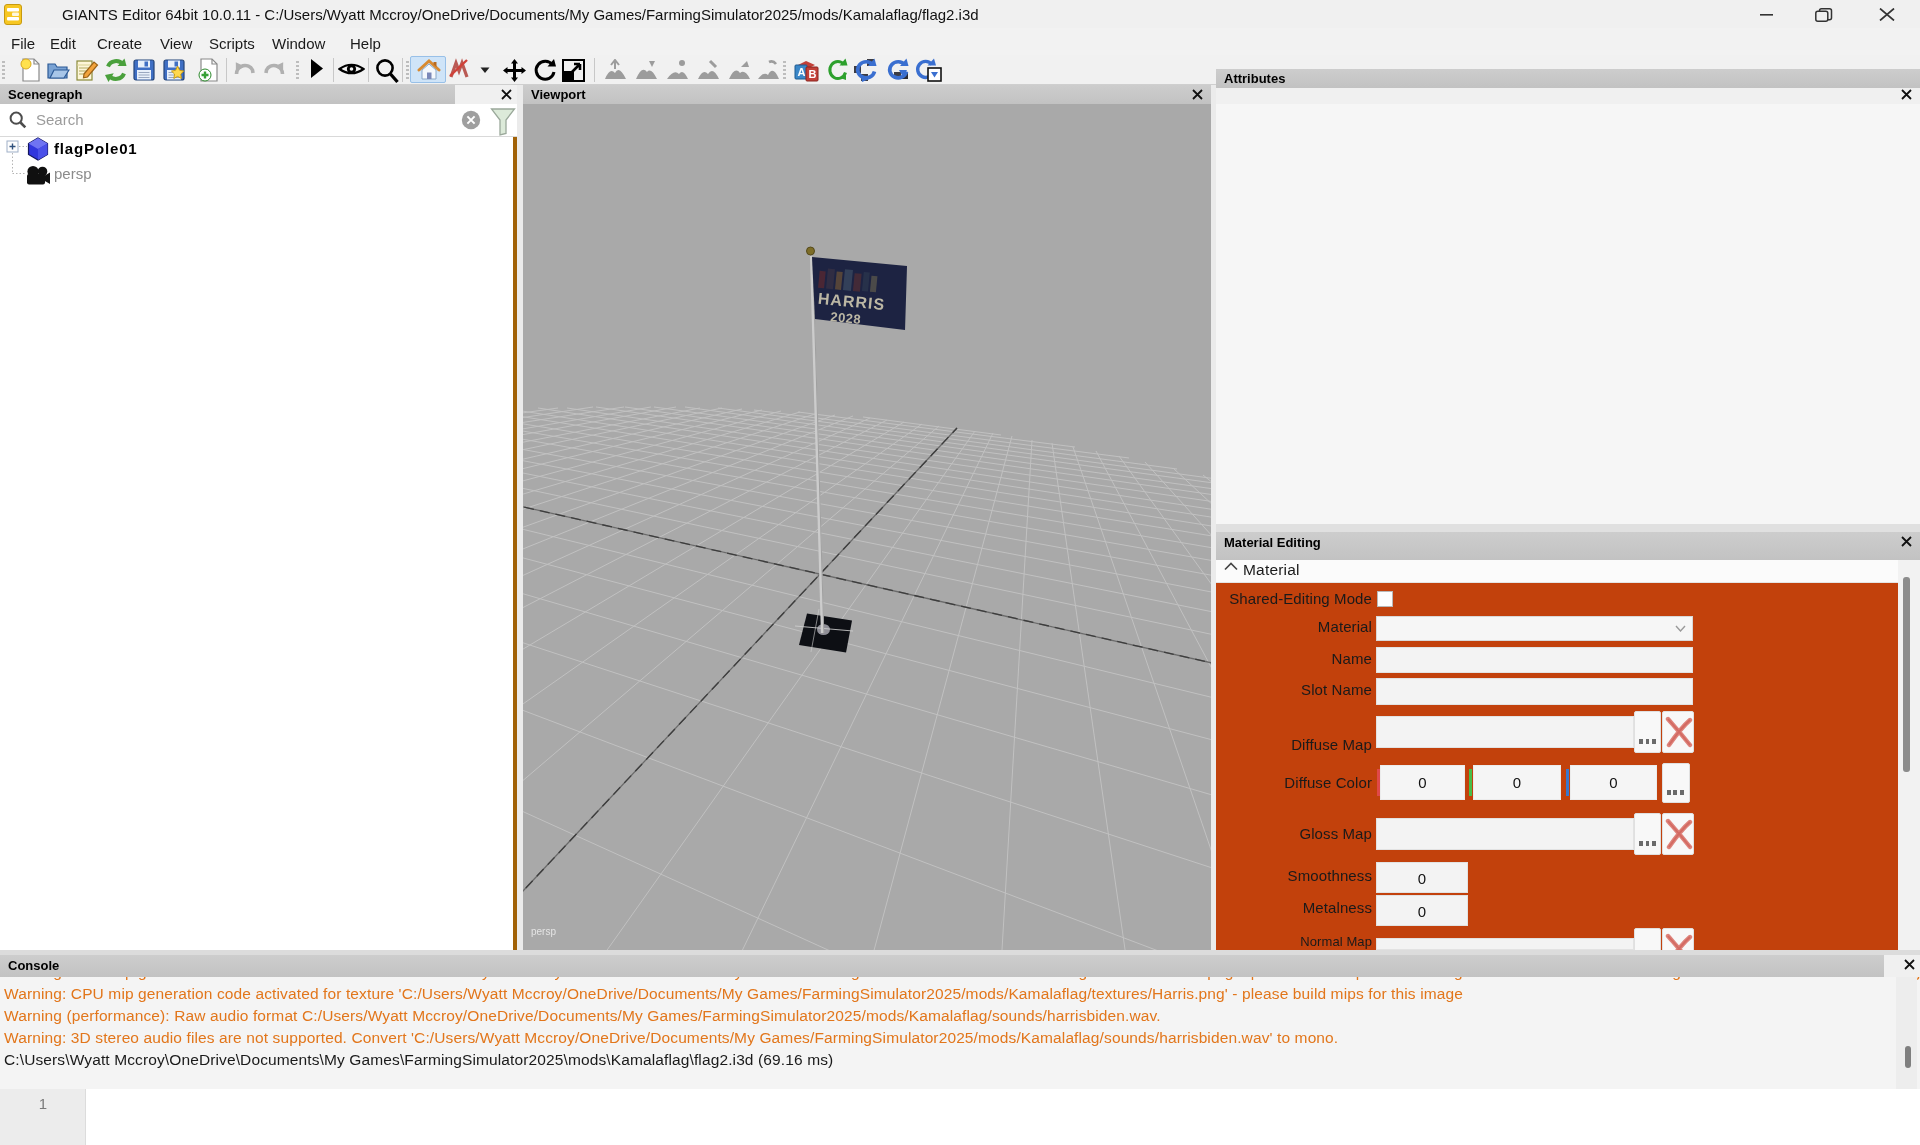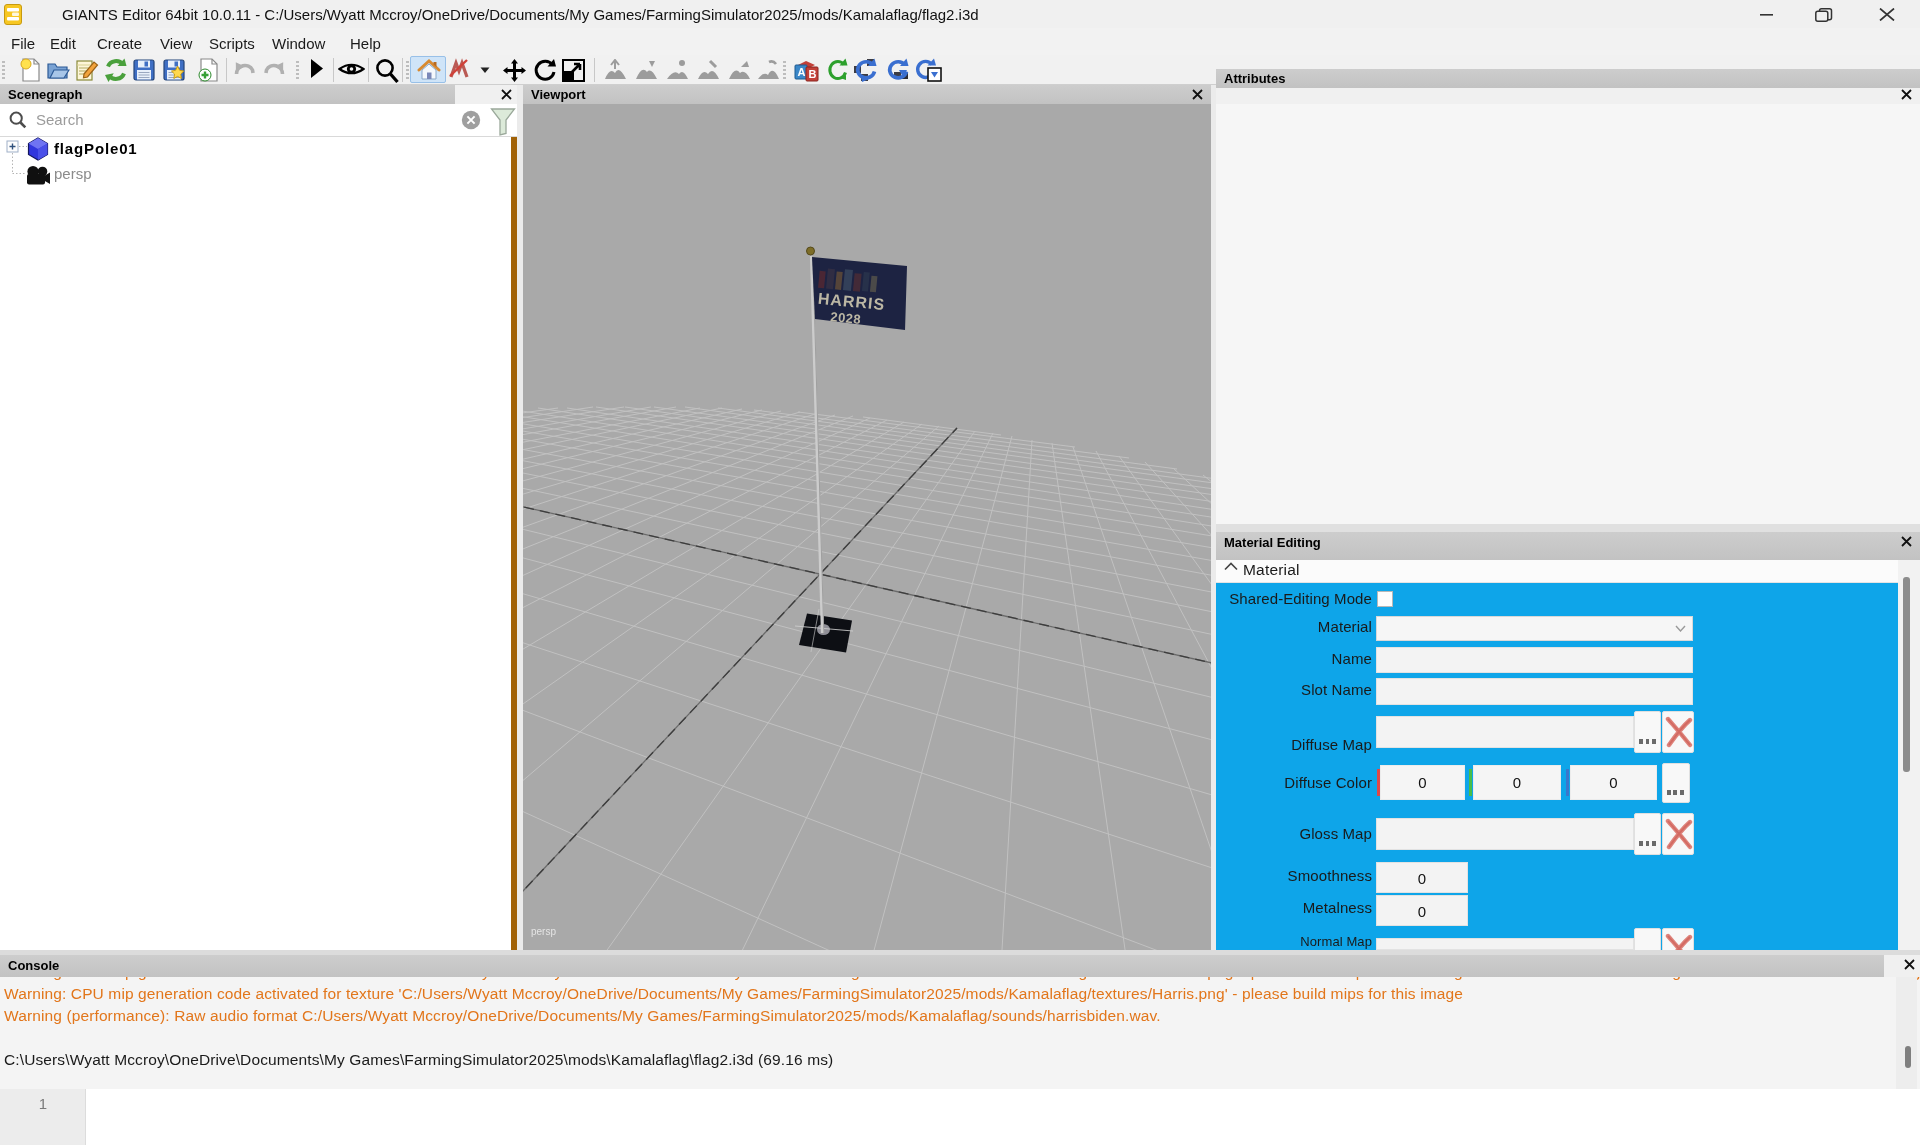--- a/index.html
+++ b/index.html
@@ -9,29 +9,29 @@
 
 #menubar{position:absolute;left:0;top:28px;width:1920px;height:27px;background:#f2f2f2}
 .mi{position:absolute;top:7px;font-size:15px;color:#1a1a1a}
 
 #toolbar{position:absolute;left:0;top:55px;width:1920px;height:30px;background:#f1f1f1;border-bottom:1px solid #cfcfcf}
 .tsep{position:absolute;top:3px;height:24px;width:1px;background:#c8c8c8}
 .tbi{position:absolute;top:3px}
 
 .ptitle{position:absolute;z-index:5;height:19px;background:linear-gradient(#cdcdcd,#c2c2c2);font-size:13px;font-weight:600;color:#000;line-height:19px;padding-left:8px}
 .pclose{position:absolute;z-index:6;top:4px;width:11px;height:11px}
-#scenegraph{position:absolute;left:0;top:104px;width:517px;height:846px;background:#fff;border-right:6px solid #a16207}
+#scenegraph{position:absolute;left:0;top:104px;width:517px;height:846px;background:#fff;border-right:4px solid #a16207}
 #searchrow{position:absolute;left:0;top:0;width:517px;height:33px;background:#fff;border-bottom:1px solid #d9d9d9}
 #searchtxt{position:absolute;left:36px;top:7px;font-size:15px;color:#9b9b9b}
 #vsplit1{position:absolute;left:517px;top:85px;width:6px;height:865px;background:#ebebeb}
 #viewport{position:absolute;left:523px;top:104px;width:688px;height:846px;background:#a9a9a9}
 #vsplit2{position:absolute;left:1211px;top:85px;width:5px;height:865px;background:#ebebeb}
 #attributes{position:absolute;left:1216px;top:104px;width:704px;height:420px;background:#f6f6f6}
 #rgap{position:absolute;left:1216px;top:524px;width:704px;height:8px;background:#e0e0e0}
-#material{position:absolute;left:1216px;top:532px;width:704px;height:418px;background:#0ea5e9}
+#material{position:absolute;left:1216px;top:532px;width:704px;height:418px;background:#c2410c}
 #mathead{position:absolute;left:0;top:21px;width:704px;height:30px;background:#fbfbfb;border-bottom:1px solid #e4e4e4}
 .lab{position:absolute;font-size:15px;letter-spacing:0.2px;color:#1a1a1a;white-space:nowrap}
 .labr{position:absolute;font-size:15.3px;letter-spacing:0.1px;color:#1a1a1a;white-space:nowrap;text-align:right}
 .field{position:absolute;background:#f3f3f3;border:1px solid #e2e2e2}
 .btnbox{position:absolute;background:#f8f8f8;border:1px solid #e0e0e0;border-radius:2px}
 
 #congap{position:absolute;left:0;top:950px;width:1920px;height:5px;background:#dcdcdc}
 #conlog{position:absolute;left:0;top:977px;width:1920px;height:112px;background:#f4f4f4;overflow:hidden}
 .cline{position:absolute;left:4px;font-size:15.5px;letter-spacing:0.12px;white-space:nowrap;color:#e2761b}
 .cblack{color:#1a1a1a}
@@ -389,20 +389,21 @@
 
 <div id="congap"></div>
 <div class="ptitle" style="left:0;top:955px;width:1884px;height:22px;line-height:22px">Console</div>
 <svg class="pclose" style="left:1904px;top:959px" width="11" height="11">
     <path d="M1 1 L10 10 M10 1 L1 10" stroke="#111" stroke-width="1.8"></path>
   </svg>
 <div id="conlog">
  <div class="cline" style="top:-14px">Warning: CPU mip generation code activated for texture 'C:/Users/Wyatt Mccroy/OneDrive/Documents/My Games/FarmingSimulator2025/mods/Kamalaflag/textures/kamala.png' - please build mips for this image and check the above warnings for additional details about mip generation for this texture image file</div>
  <div class="cline" style="top:8px">Warning: CPU mip generation code activated for texture 'C:/Users/Wyatt Mccroy/OneDrive/Documents/My Games/FarmingSimulator2025/mods/Kamalaflag/textures/Harris.png' - please build mips for this image</div>
  <div class="cline" style="top:30px">Warning (performance): Raw audio format C:/Users/Wyatt Mccroy/OneDrive/Documents/My Games/FarmingSimulator2025/mods/Kamalaflag/sounds/harrisbiden.wav.</div>
+ <div class="cline" style="top:52px">Warning: 3D stereo audio files are not supported. Convert 'C:/Users/Wyatt Mccroy/OneDrive/Documents/My Games/FarmingSimulator2025/mods/Kamalaflag/sounds/harrisbiden.wav' to mono.</div>
  <div class="cline cblack" style="top:74px">C:\Users\Wyatt Mccroy\OneDrive\Documents\My Games\FarmingSimulator2025\mods\Kamalaflag\flag2.i3d (69.16 ms)</div>
  <div class="cline cblack" style="top:111px">onFileOpen</div>
  <div class="abs" style="left:1896px;top:0;width:21px;height:112px;background:#ededed"></div>
  <div class="abs" style="left:1905px;top:69px;width:6px;height:22px;background:#7f7f7f;border-radius:3px"></div>
 </div>
 <div id="conscript">
  <div id="gutter">
       <span>1</span>
     </div>
 </div>

